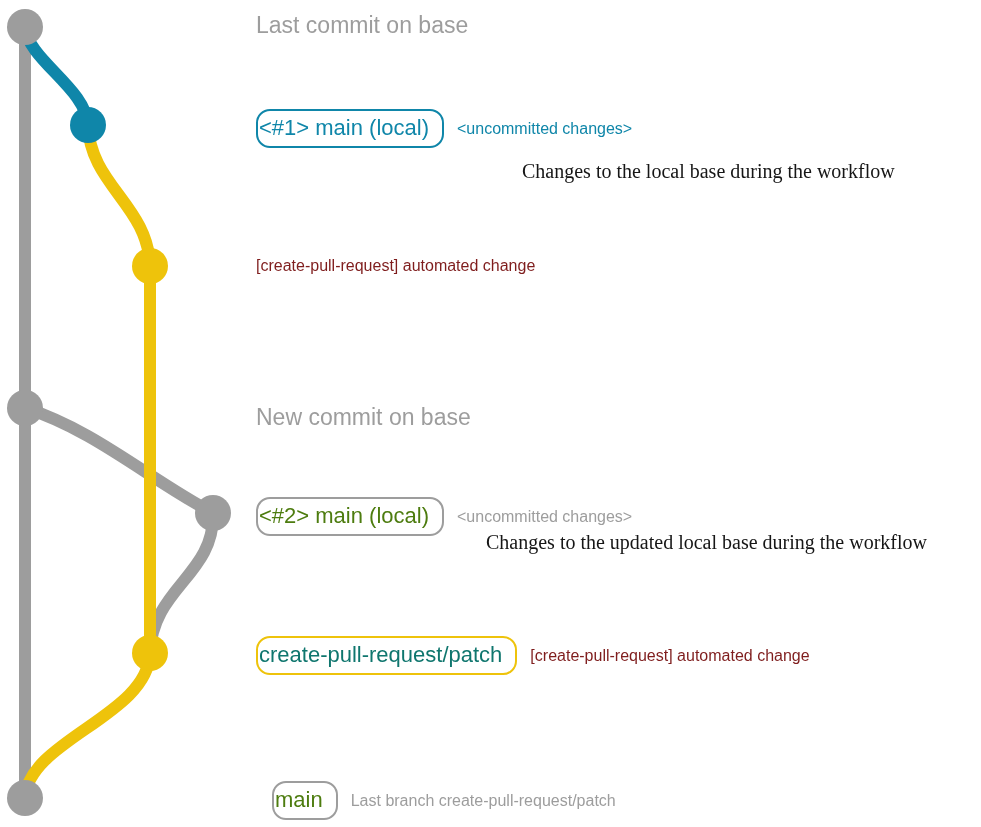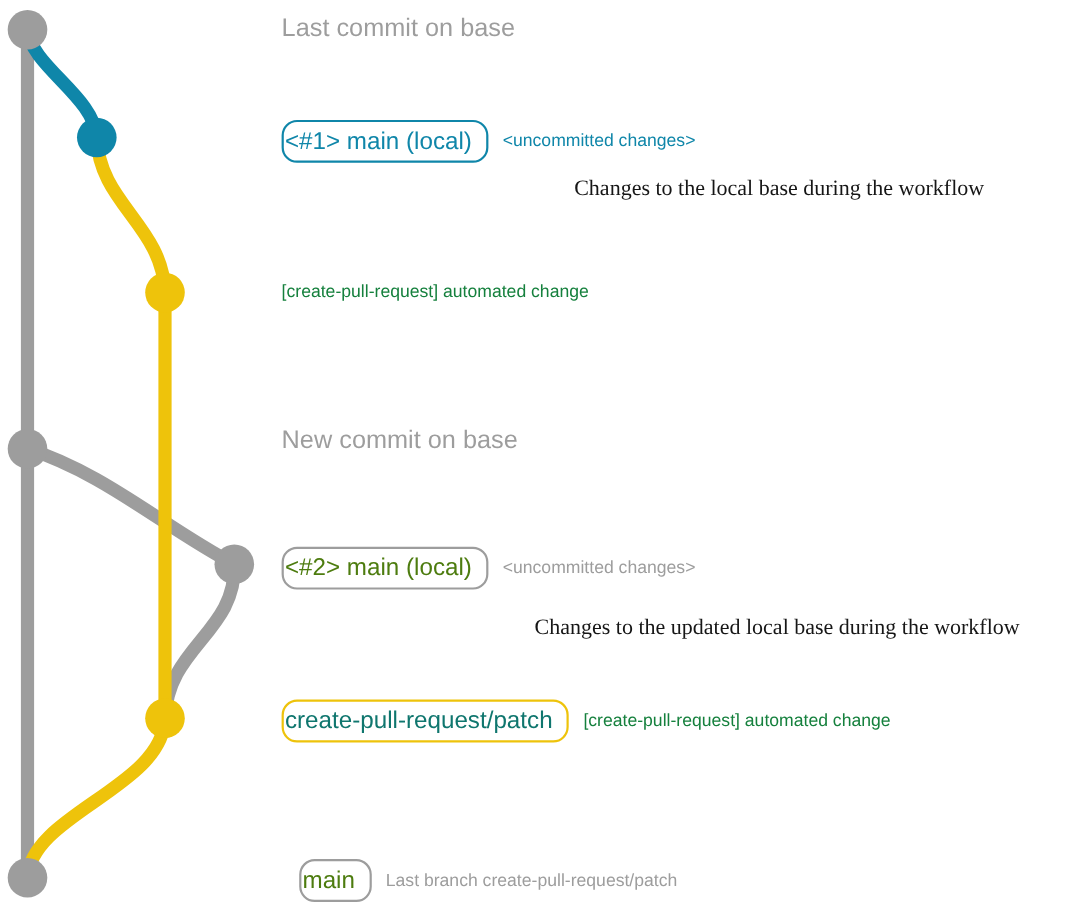--- a/index.html
+++ b/index.html
@@ -42,21 +42,21 @@
   .badge.yellow { border-color: #eec30b; color: #0f766e; }
   .badge.gray   { border-color: #9d9d9d; color: #4d7c0f; }
 
   .subject {
     font-size: 16px;
     line-height: 26px;
     white-space: nowrap;
     font-family: "Liberation Sans", sans-serif;
   }
   .subject.blue   { color: #0f86a9; }
-  .subject.yellow { color: #15803d; }
+  .subject.yellow { color: #7f1d1d; }
   .subject.gray   { color: #9d9d9d; }
 
   .plain-heading {
     position: absolute;
     font-size: 23px;
     line-height: 26px;
     color: #9d9d9d;
     white-space: nowrap;
     font-family: "Liberation Sans", sans-serif;
   }
@@ -111,28 +111,28 @@
     <span class="badge blue">&lt;#1&gt; main (local)</span>
     <span class="gap"></span>
     <span class="subject blue">&lt;uncommitted changes&gt;</span>
   </div>
   <div class="note" style="left:486px; top:160px;margin-left:36px;">Changes to the local base during the workflow</div>
 
   <div class="row" style="left:256px; top:253px;">
     <span class="subject yellow">[create-pull-request] automated change</span>
   </div>
 
-  <div class="plain-heading" style="left:256px; top:386px;">New commit on base</div>
+  <div class="plain-heading" style="left:256px; top:404px;">New commit on base</div>
 
   <div class="row" style="left:256px; top:497px;">
     <span class="badge gray">&lt;#2&gt; main (local)</span>
     <span class="gap"></span>
     <span class="subject gray">&lt;uncommitted changes&gt;</span>
   </div>
-  <div class="note" style="left:486px; top:559px;text-align:center;">Changes to the updated local base during the workflow</div>
+  <div class="note" style="left:486px; top:531px;text-align:center;">Changes to the updated local base during the workflow</div>
 
   <div class="row" style="left:256px; top:636px;">
     <span class="badge yellow">create-pull-request/patch</span>
     <span class="gap"></span>
     <span class="subject yellow">[create-pull-request] automated change</span>
   </div>
 
   <div class="row" style="left:272px; top:781px;">
     <span class="badge gray">main</span>
     <span class="gap"></span>

